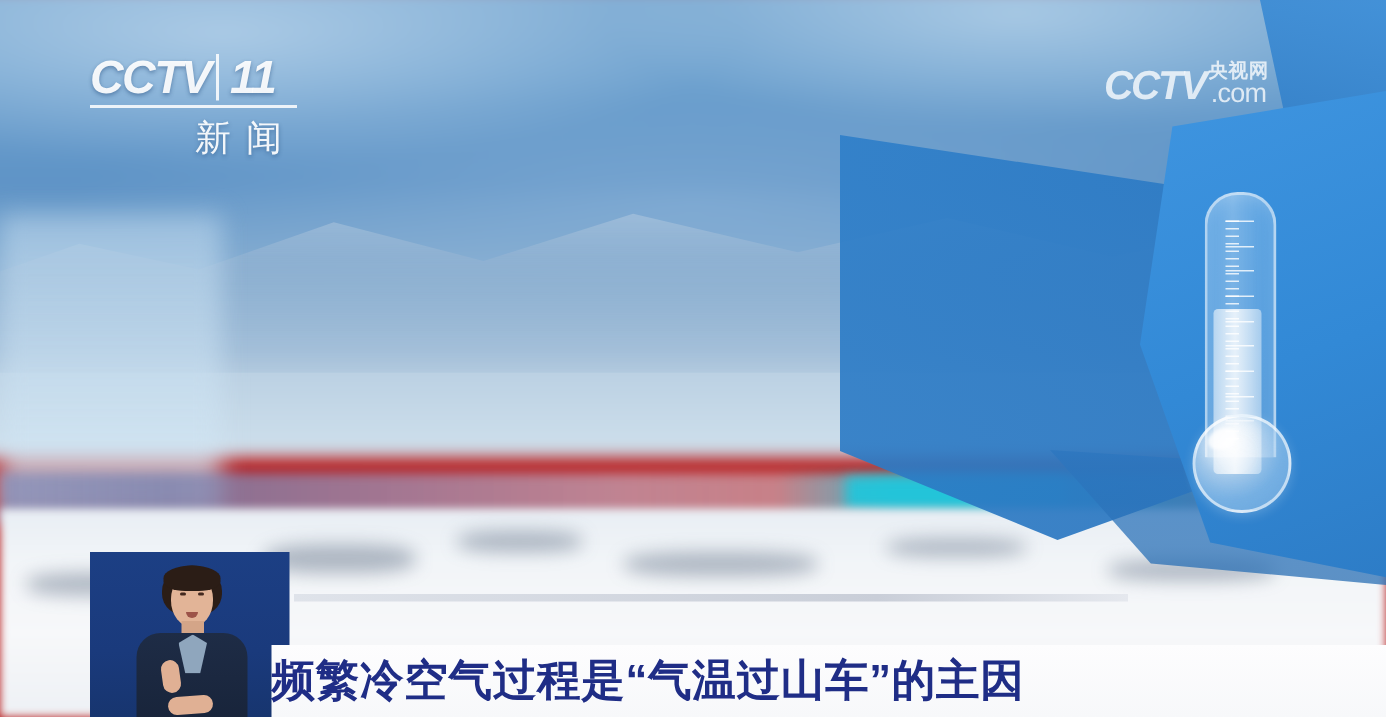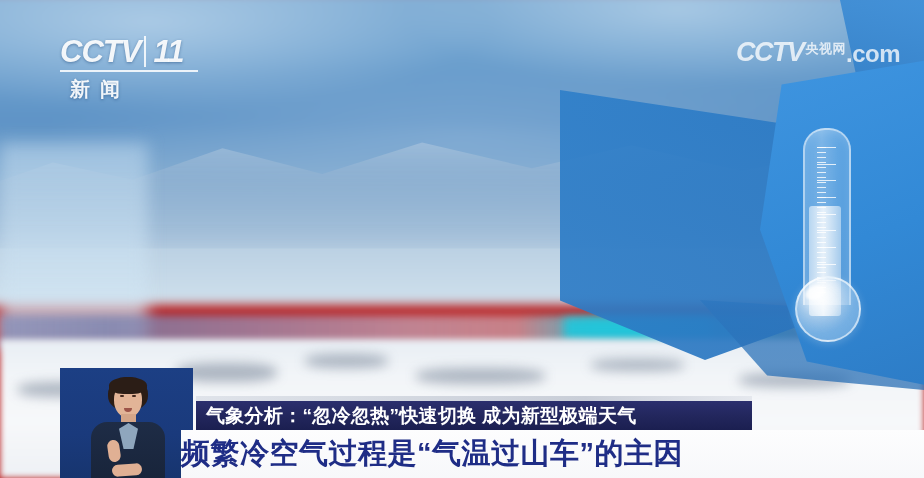--- a/index.html
+++ b/index.html
@@ -200,24 +200,24 @@
     padding-left: 7px;
     font-style: italic;
   }
   .logo-underline {
     margin-top: 3px;
     width: 138px; height: 2px;
     background: rgba(255,255,255,.85);
   }
   .logo-cn {
     margin-top: 4px;
-    text-align: left;
+    text-align: right;
     width: 138px;
-    font-size: 20px;
-    font-weight: 700;
+    font-size: 24px;
+    font-weight: 400;
     letter-spacing: 10px;
     text-indent: 10px;
     text-shadow: 0 1px 3px rgba(20,60,110,.45);
   }
 
   
   .watermark {
     position: absolute;
     left: 736px; top: 40px;
     display: flex;
@@ -226,23 +226,23 @@
     color: rgba(255,255,255,.85);
     opacity: .9;
   }
   .wm-cctv {
     font-size: 27px;
     font-weight: 700;
     font-style: italic;
     letter-spacing: -1.5px;
     line-height: .95;
   }
-  .wm-right { display: flex; line-height: 1; text-align: center; }
+  .wm-right { display: flex; flex-direction: column; line-height: 1; text-align: center; }
   .wm-cn { font-size: 13px; font-weight: 700; letter-spacing: .5px; }
-  .wm-com { font-size: 24px; font-weight: 700; letter-spacing: -.5px; }
+  .wm-com { font-size: 18px; font-weight: 400; letter-spacing: -.5px; }
 
   
   .panel {
     position: absolute;
     left: 138px; top: 136px;
     width: 442px; height: 202px;
     background: linear-gradient(135deg, #2d73bc 0%, #2b6fb8 55%, #2a6cb4 100%);
     box-shadow: 0 4px 18px rgba(18,54,96,.28);
   }
   .panel-inner {
@@ -515,22 +515,19 @@
     <div class="signer-eye r"></div>
     <div class="signer-mouth"></div>
     <div class="signer-neck"></div>
     <div class="signer-body"></div>
     <div class="signer-shirt"></div>
     <div class="signer-hand up"></div>
     <div class="signer-hand low"></div>
   </div>
 
   <div class="headline-top-strip"></div>
-  <div class="headline-bar">
-    <span class="headline-text">气象分析：“忽冷忽热”快速切换 成为新型极端天气</span>
-  </div>
 
   <div class="subtitle-left-accent"></div>
   <div class="subtitle-band">
     <span class="subtitle-text">频繁冷空气过程是“气温过山车”的主因</span>
   </div>
 
 </div>
 
 </body></html>

